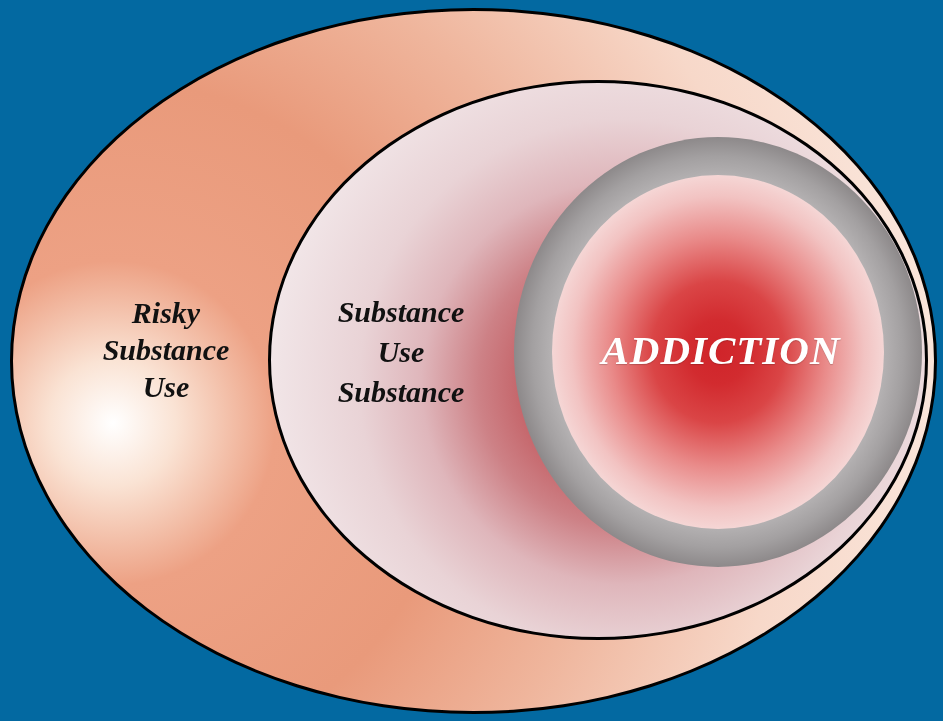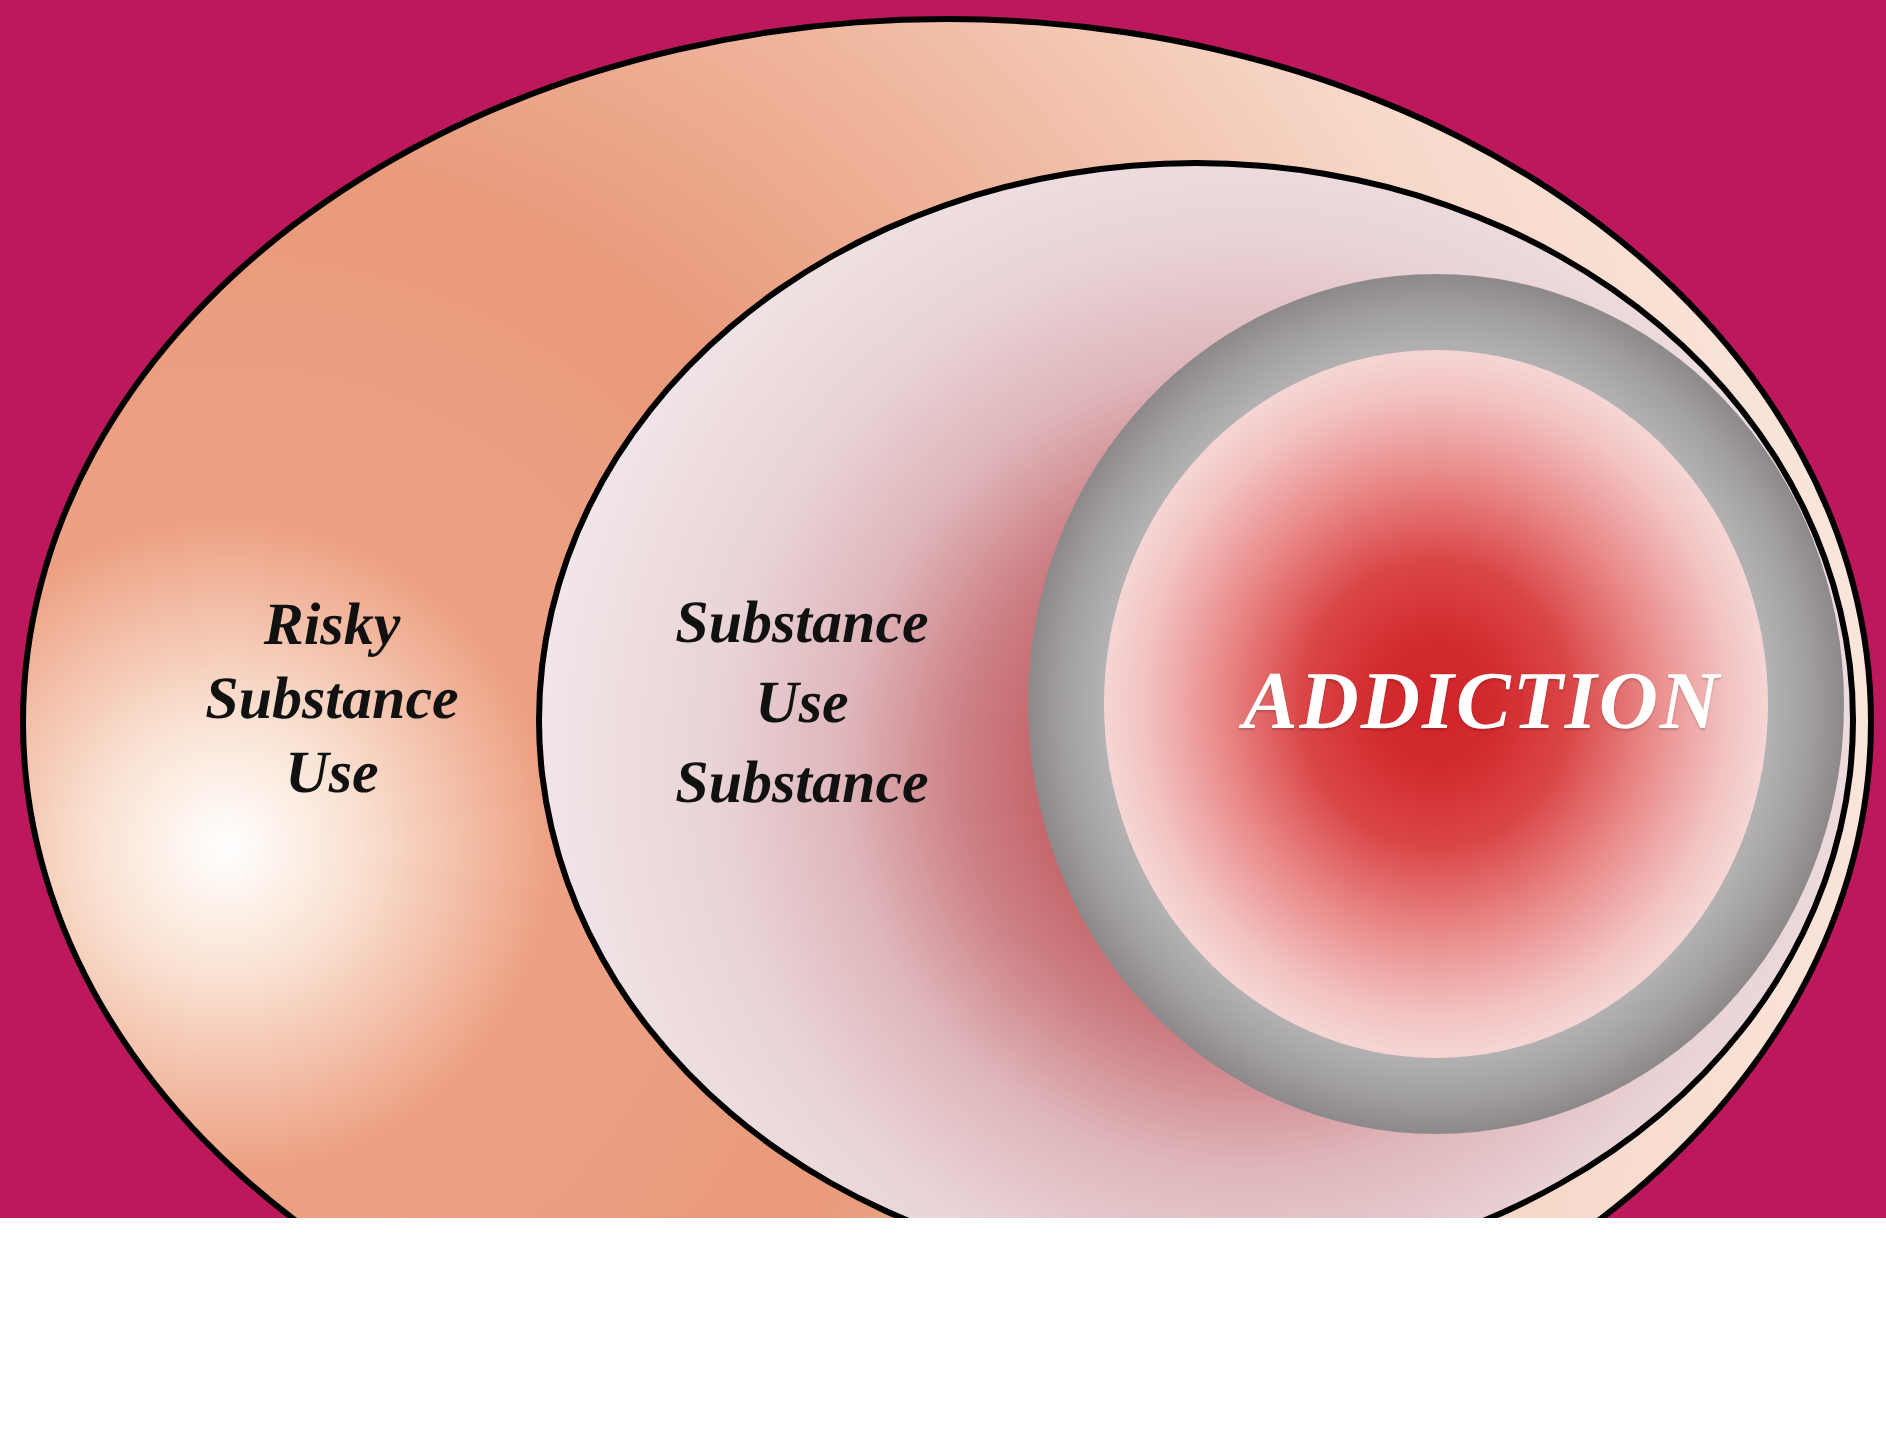--- a/index.html
+++ b/index.html
@@ -4,22 +4,22 @@
 <style>
   html, body {
     margin: 0;
     padding: 0;
     background: #ffffff;
     font-family: "Liberation Serif", "DejaVu Serif", serif;
   }
   .canvas {
     position: relative;
     width: 943px;
-    height: 609px;
-    background: #be185d;
+    height: 721px;
+    background: #0369a1;
     overflow: hidden;
   }
   .ellipse {
     position: absolute;
     border-radius: 50%;
     box-sizing: border-box;
   }
   
   .outer-ellipse {
     left: 10px; top: 8px;
@@ -83,21 +83,21 @@
     font-size: 30px;
     line-height: 37px;
   }
   .label-sud {
     left: 291px; top: 292px;
     width: 220px;
     font-size: 30px;
     line-height: 40px;
   }
   .label-addiction {
-    left: 538px; top: 326px;
+    left: 518px; top: 326px;
     width: 406px;
     font-size: 41px;
     line-height: 48px;
     letter-spacing: 1px;
     color: var(--addiction-text, #fff);
     text-shadow: 0 1px 1px rgba(0,0,0,0.18);
   }
 </style>
 </head>
 <body>

